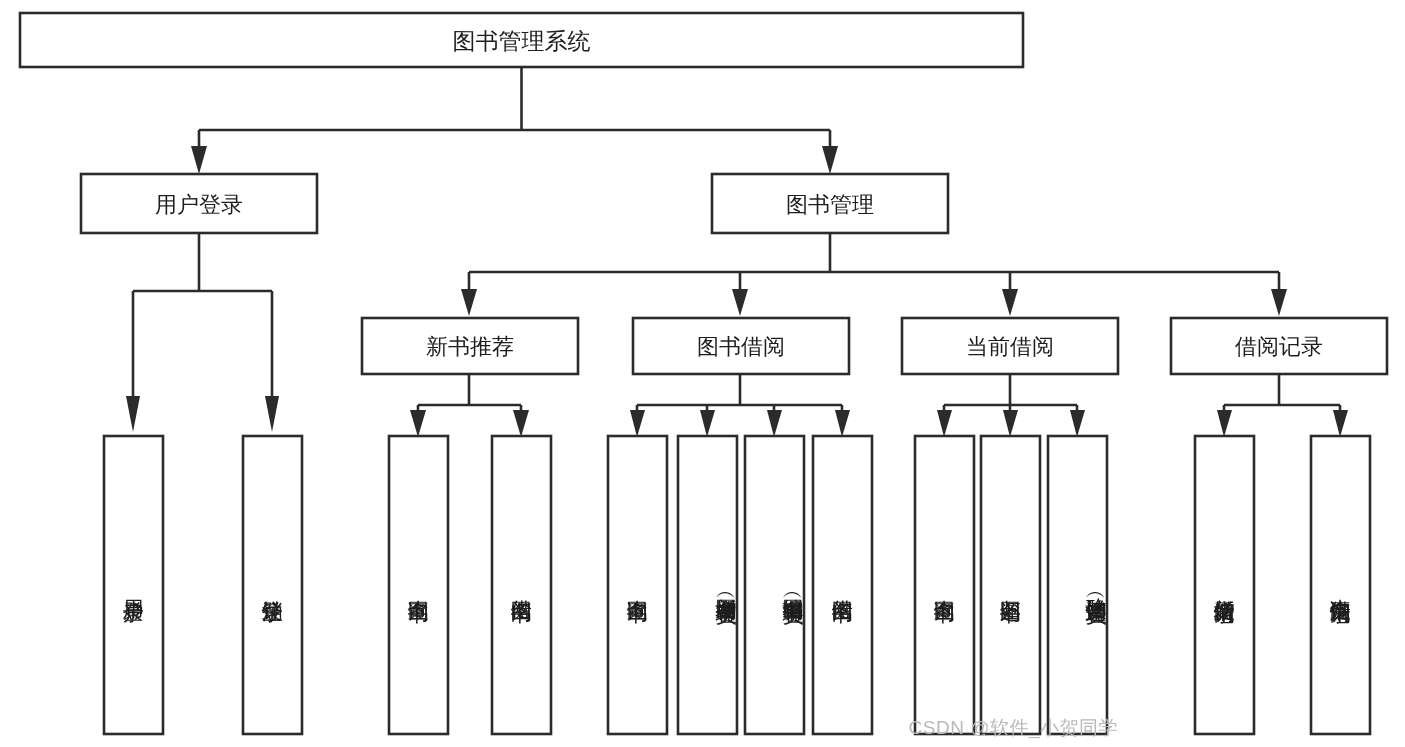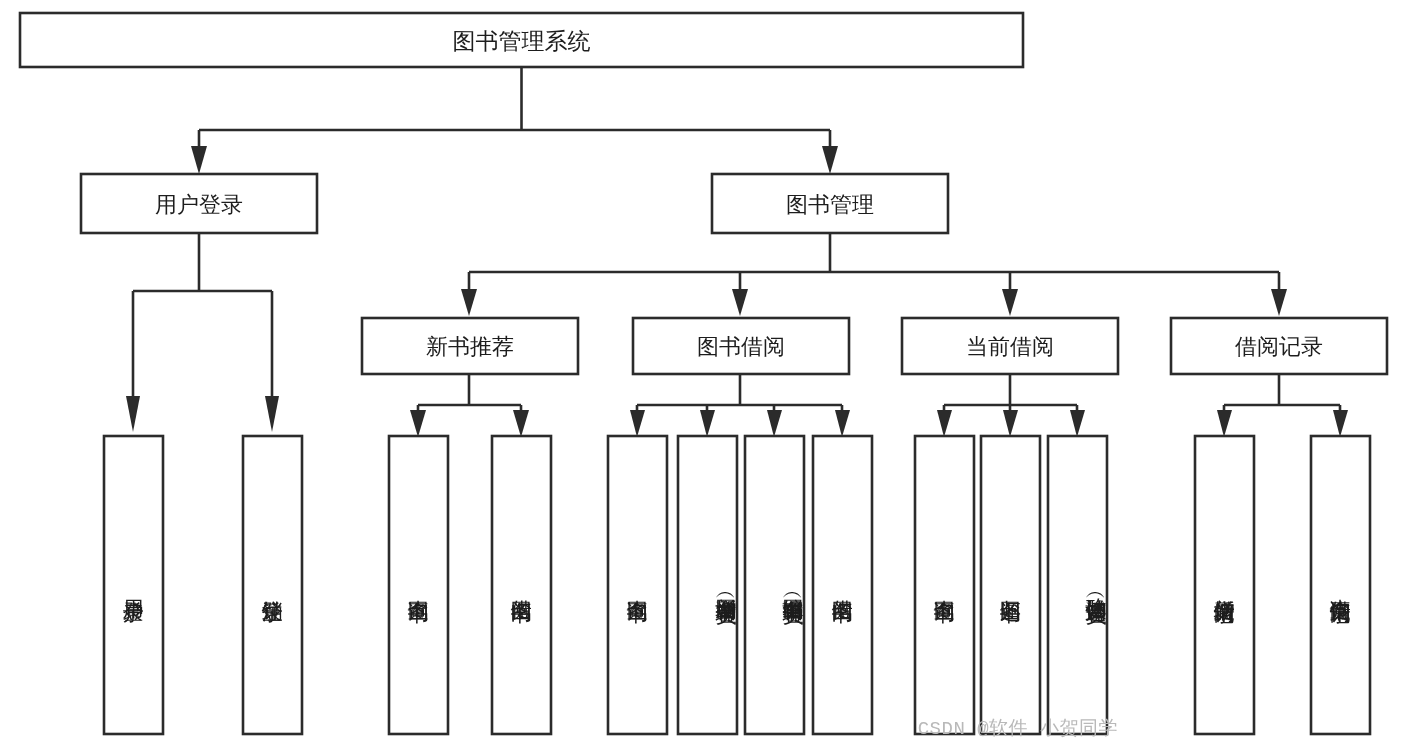--- a/index.html
+++ b/index.html
@@ -66,21 +66,21 @@
     line-height: 1.02;
     letter-spacing: 1px;
     color: #1d1d1d;
     white-space: nowrap;
     pointer-events: none;
   }
   #watermark {
     position: absolute;
     right: 8px;
     bottom: 6px;
-    font-family: Liberation Mono, monospace;
+    font-family: Liberation Sans, sans-serif;
     font-size: 19px;
     color: #b9b9b9;
     letter-spacing: 0.5px;
     white-space: nowrap;
   }
 </style>
 </head>
 <body>
 
 <div id="diagram-root">

